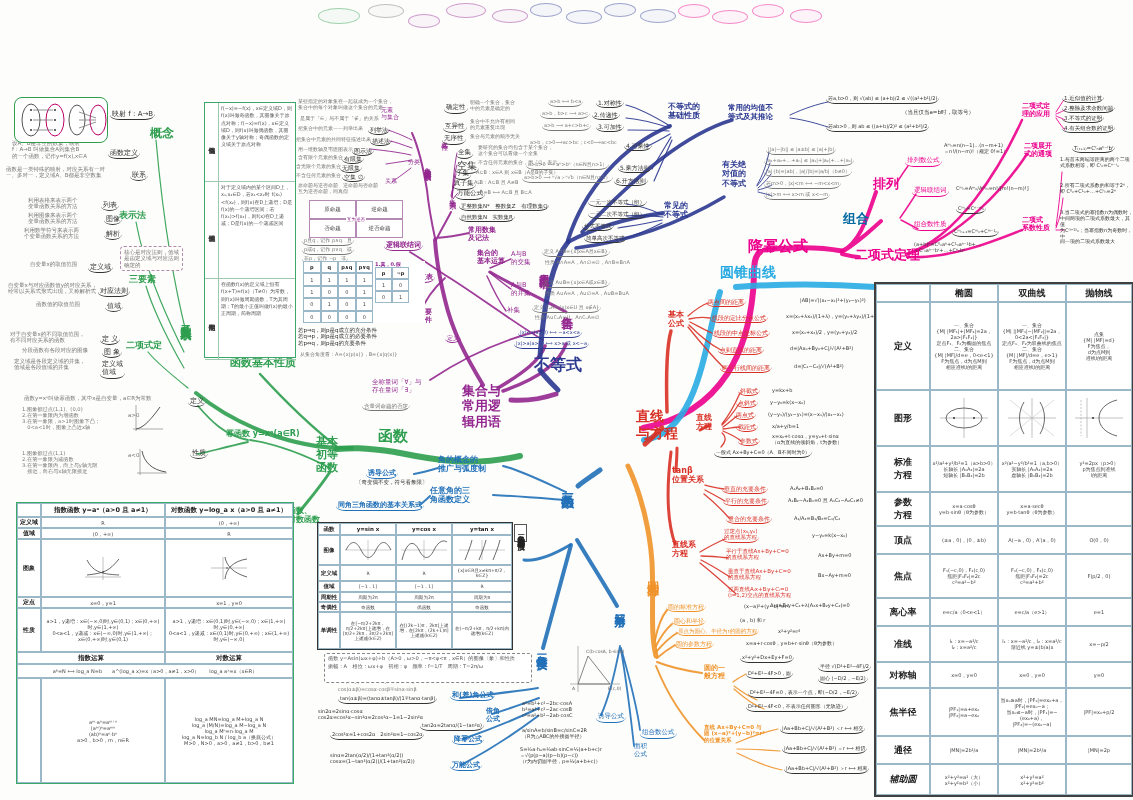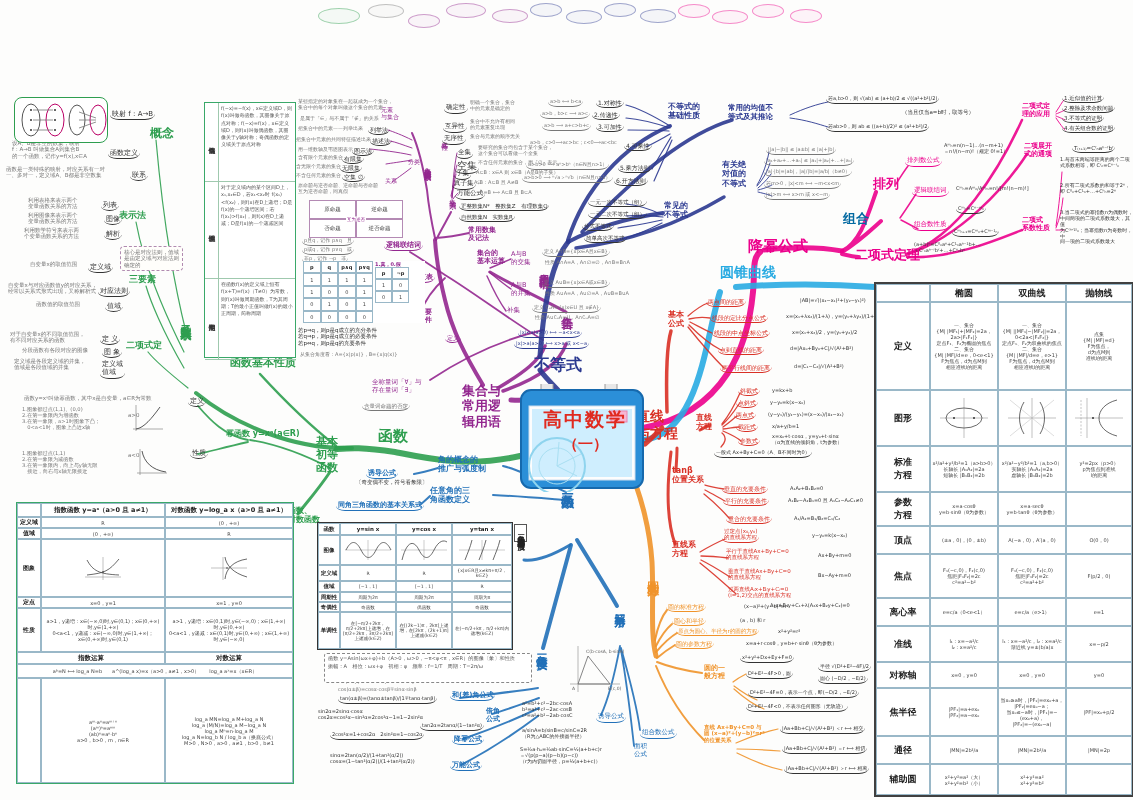--- a/index.html
+++ b/index.html
@@ -75,35 +75,20 @@
       <path d="M600,470 C592,476 584,481 578,486" stroke="#2170b8" stroke-width="5" fill="none" stroke-linecap="round" opacity="0.9"></path>
       <path d="M570,545 C548,558 534,561 524,560" stroke="#2170b8" stroke-width="3" fill="none" stroke-linecap="round" opacity="0.9"></path>
       <path d="M571,545 C558,594 550,622 543,648" stroke="#2170b8" stroke-width="4" fill="none" stroke-linecap="round" opacity="0.9"></path>
       <path d="M538,688 C512,692 484,695 460,698 M539,698 C522,704 506,710 492,714 M539,708 C514,720 486,731 463,739 M538,716 C514,734 486,752 461,765" stroke="#2170b8" stroke-width="2" fill="none" stroke-linecap="round" opacity="0.9"></path>
       <path d="M577,540 C594,568 608,590 617,606" stroke="#2170b8" stroke-width="4" fill="none" stroke-linecap="round" opacity="0.9"></path>
       <path d="M620,646 C614,678 608,700 601,715 M621,648 C630,680 637,706 640,730 M621,650 C628,690 631,720 634,746" stroke="#2170b8" stroke-width="1.8" fill="none" stroke-linecap="round" opacity="0.9"></path>
       <path d="M566,492 C540,480 520,470 503,466 M566,500 C540,498 516,496 493,495 M438,468 C428,471 420,473 414,474 M430,496 C426,500 423,502 420,505" stroke="#2170b8" stroke-width="2" fill="none" stroke-linecap="round" opacity="0.9"></path>
     </svg>
 
 
-<div id="center-icon">
-  <svg width="126" height="108" viewBox="0 0 126 108">
-    <rect x="22" y="-6" width="12" height="22" rx="4" fill="#e8e8e8" stroke="#9a9a9a"></rect>
-    <rect x="86" y="-6" width="12" height="22" rx="4" fill="#e8e8e8" stroke="#9a9a9a"></rect>
-    <rect x="2" y="6" width="122" height="98" rx="10" fill="#2b8fd8" stroke="#1669ad" stroke-width="2"></rect>
-    <rect x="10" y="22" width="106" height="74" fill="#fdfdfd" stroke="#cde"></rect>
-    <rect x="13" y="25" width="100" height="68" fill="#cfeefe"></rect>
-    <circle cx="38" cy="82" r="28" fill="none" stroke="#8fd4ee" stroke-width="2"></circle>
-    <circle cx="38" cy="82" r="18" fill="none" stroke="#a9dff2" stroke-width="1"></circle>
-    <path d="M38,82 L62,70 M38,82 L58,92 M38,82 L40,58" stroke="#a9dff2" stroke-width="1"></path>
-    <rect x="92" y="27" width="16" height="11" fill="#f7b6d2" stroke="#e884b0"></rect>
-  </svg>
-  <div class="node bold" style="left:24px;top:24px;font-size:19px;color:#e02a1f;letter-spacing:2px;">高中数学</div>
-  <div class="node bold" style="left:44px;top:52px;font-size:15px;color:#e02a1f;">（一）</div>
-</div>
 
 <div class="tblbox" style="left:14px;top:97px;width:92px;height:44px;border:1.5px solid #2e9e4f;border-radius:8px;">
   <svg width="92" height="44" viewBox="0 0 92 44">
     <ellipse cx="16" cy="22" rx="9" ry="16" fill="none" stroke="#555"></ellipse>
     <ellipse cx="40" cy="22" rx="9" ry="16" fill="none" stroke="#b06"></ellipse>
     <ellipse cx="62" cy="22" rx="8" ry="15" fill="none" stroke="#555"></ellipse>
     <ellipse cx="83" cy="22" rx="8" ry="15" fill="none" stroke="#b06"></ellipse>
     <path d="M18,12 L38,12 M18,22 L38,22 M18,32 L38,32 M64,14 L81,20 M64,22 L81,22 M64,30 L81,24" stroke="#777" stroke-width="0.8"></path>
     <circle cx="16" cy="12" r="1" fill="#333"></circle>
         <circle cx="16" cy="22" r="1" fill="#333"></circle>
@@ -390,21 +375,21 @@
 |PF₂|=a−ex₀</div>
         <div class="cell" style="font-size: 5px; white-space: pre-line;">当x₀≥a时，|PF₁|=ex₀+a，
 |PF₂|=ex₀−a；
 当x₀≤−a时，|PF₁|=−(ex₀+a)，
 |PF₂|=−(ex₀−a)</div>
         <div class="cell" style="font-size: 5px; white-space: pre-line;">|PF|=x₀+p/2</div>
         <div class="cell lab" style="font-size: 9px; white-space: pre-line;">通径</div>
         <div class="cell" style="font-size: 5px; white-space: pre-line;">|MN|=2b²/a</div>
         <div class="cell" style="font-size: 5px; white-space: pre-line;">|MN|=2b²/a</div>
         <div class="cell" style="font-size: 5px; white-space: pre-line;">|MN|=2p</div>
-        <div class="cell lab" style="font-size: 9px; white-space: pre-line;">辅助圆</div>
+        <div class="cell lab" style="font-size: 9px; white-space: pre-line; font-style: italic;">辅助圆</div>
         <div class="cell" style="font-size: 5px; white-space: pre-line;">x²+y²=a²（大）
 x²+y²=b²（小）</div>
         <div class="cell" style="font-size: 5px; white-space: pre-line;">x²+y²=a²
 x²+y²=b²</div>
         <div class="cell" style="font-size: 5px; white-space: pre-line;"></div>
       </div>
     </div>
 
 <div class="tblbox" style="left:130px;top:402px;width:36px;height:30px;z-index:2;background:transparent;">
   <svg width="36" height="30" viewBox="0 0 36 30">

